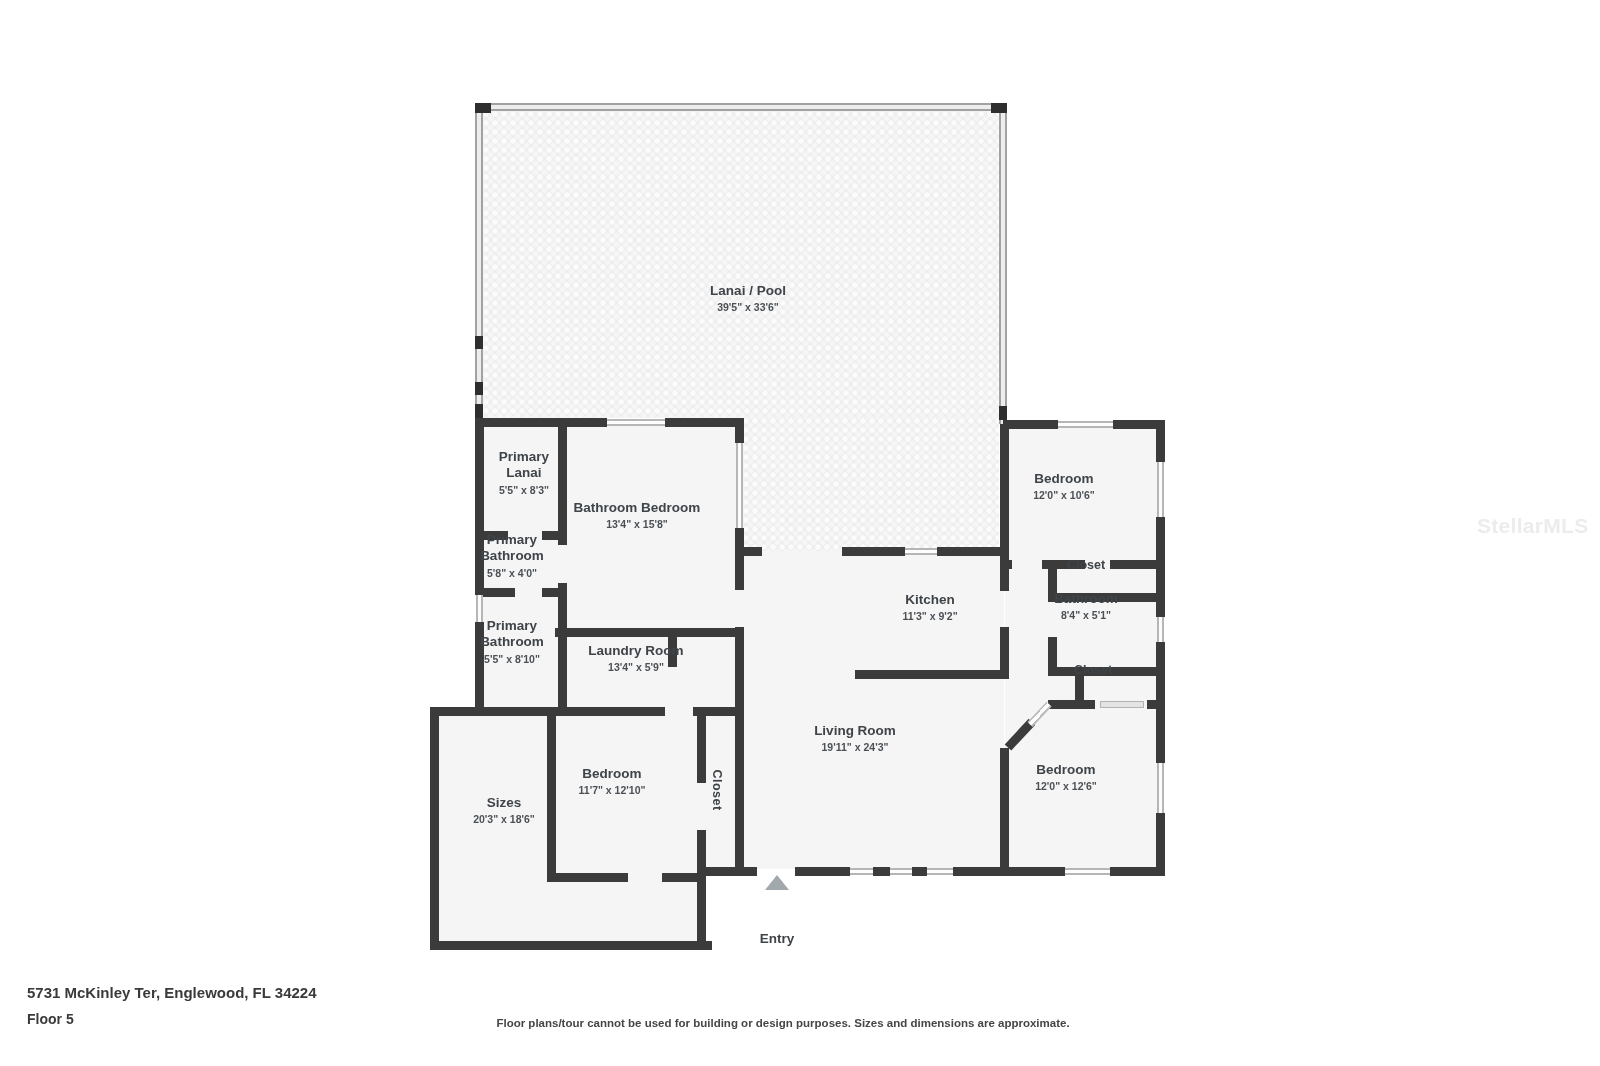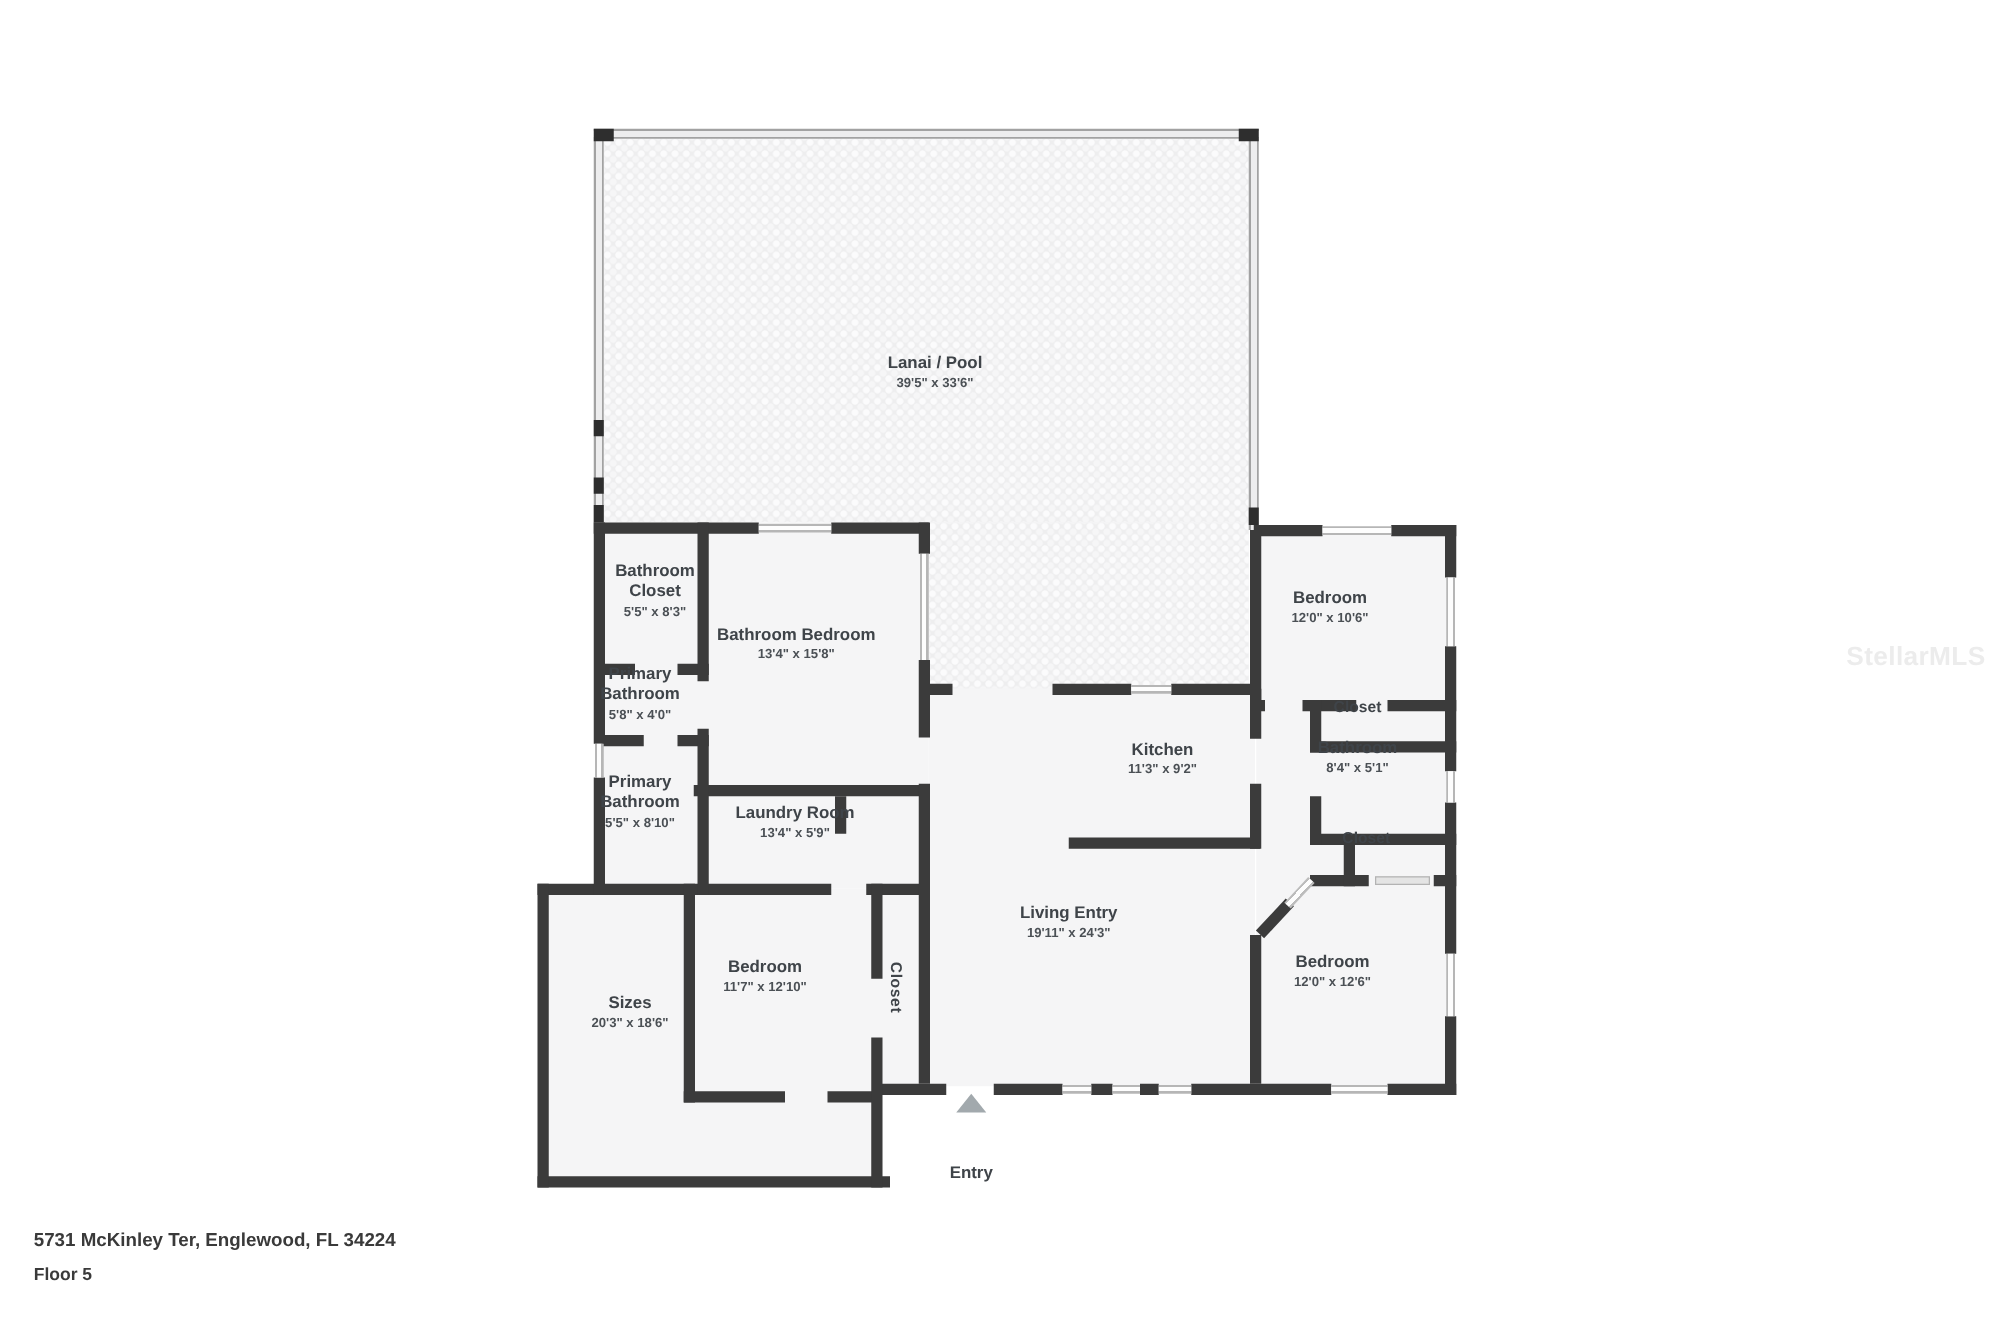--- a/index.html
+++ b/index.html
@@ -131,21 +131,21 @@
     </div>
 
   <div class="dw" style="left:1008px;top:743px;width:35px;height:9px;transform:rotate(-47deg);transform-origin:0 50%;"></div>
   <div class="dwin" style="left:1030px;top:721px;width:28px;height:7px;transform:rotate(-47deg);transform-origin:0 50%;"></div>
 
   <div class="rl" style="left:748px;top:298px">
     <div class="rn nowrap">Lanai / Pool</div>
     <div class="rd nowrap">39'5" x 33'6"</div>
   </div>
   <div class="rl" style="left:524px;top:472px;width:84px">
-    <div class="rn">Bathroom Closet</div>
+    <div class="rn">Primary Lanai</div>
     <div class="rd nowrap">5'5" x 8'3"</div>
   </div>
   <div class="rl" style="left:637px;top:515px">
     <div class="rn nowrap">Bathroom Bedroom</div>
     <div class="rd nowrap">13'4" x 15'8"</div>
   </div>
   <div class="rl" style="left:512px;top:555px;width:94px">
     <div class="rn">Primary Bathroom</div>
     <div class="rd nowrap">5'8" x 4'0"</div>
   </div>
@@ -169,21 +169,21 @@
     <div class="rn nowrap">Closet</div>
   </div>
   <div class="rl" style="left:1086px;top:606px">
     <div class="rn nowrap">Bathroom</div>
     <div class="rd nowrap">8'4" x 5'1"</div>
   </div>
   <div class="rl sm" style="left:1093px;top:671px">
     <div class="rn nowrap">Closet</div>
   </div>
   <div class="rl" style="left:855px;top:738px">
-    <div class="rn nowrap">Living Entry</div>
+    <div class="rn nowrap">Living Room</div>
     <div class="rd nowrap">19'11" x 24'3"</div>
   </div>
   <div class="rl" style="left:1066px;top:777px">
     <div class="rn nowrap">Bedroom</div>
     <div class="rd nowrap">12'0" x 12'6"</div>
   </div>
   <div class="rl" style="left:612px;top:781px">
     <div class="rn nowrap">Bedroom</div>
     <div class="rd nowrap">11'7" x 12'10"</div>
   </div>
@@ -195,14 +195,15 @@
     <div class="rn">Closet</div>
   </div>
 
   <div class="entry-tri" style="left:765px;top:875px;"></div>
   <div class="rl" style="left:777px;top:939px">
     <div class="rn nowrap">Entry</div>
   </div>
 
   <div class="addr">5731 McKinley Ter, Englewood, FL 34224</div>
   <div class="floorlbl">Floor 5</div>
+  <div class="disc">Floor plans/tour cannot be used for building or design purposes. Sizes and dimensions are approximate.</div>
   <div class="wm">StellarMLS</div>
 </div>
 
 </body></html>

